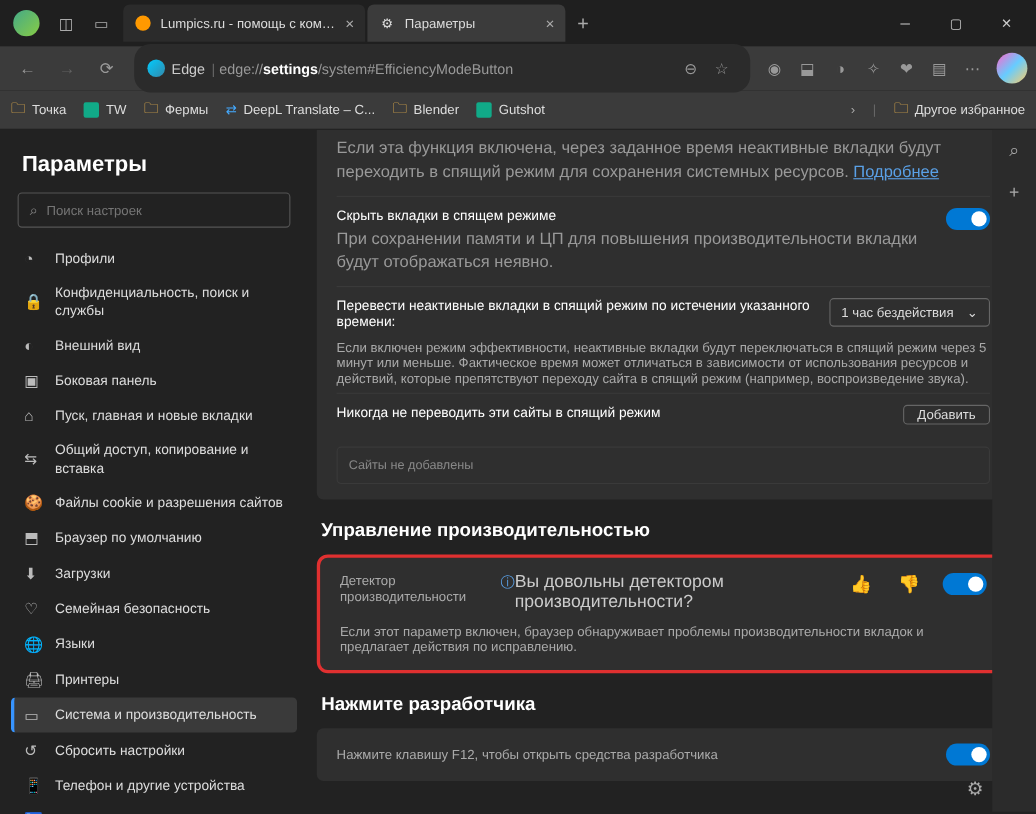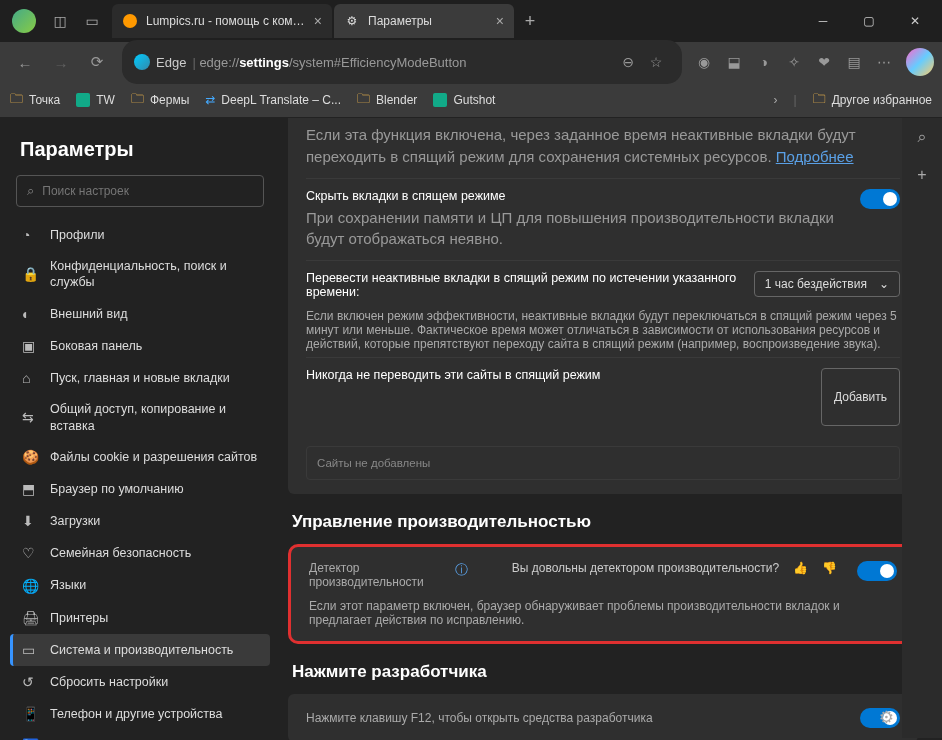--- a/index.html
+++ b/index.html
@@ -45,24 +45,24 @@
 .card{background:#2f2f2f;border-radius:6px;padding:14px 18px;margin-bottom:18px;font-size:12px;color:#aaa}
 .card.first{border-radius:0 0 6px 6px;padding-top:6px}
 .row{display:flex;align-items:flex-start;padding:10px 0;border-top:1px solid #3a3a3a}
 .row:first-child{border-top:none}
 .row .rtxt{flex:1}
 .row .rtitle{color:#fff;font-size:12.5px;margin-bottom:4px;font-weight:500}
 .row .rdesc{color:#999;font-size:15px;line-height:1.45}
 .toggle{width:40px;height:20px;background:#0078d4;border-radius:10px;position:relative;flex-shrink:0}
 .toggle::after{content:"";position:absolute;width:14px;height:14px;background:#fff;border-radius:50%;top:3px;right:3px}
 .select{border:1px solid #666;border-radius:4px;padding:5px 10px;color:#ddd;font-size:12px;display:flex;align-items:center;gap:12px;flex-shrink:0}
-.btn{border:1px solid #666;border-radius:4px;padding:21px 12px;color:#ddd;font-size:12px;flex-shrink:0}
+.btn{border:1px solid #666;border-radius:4px;padding:1px 12px;color:#ddd;font-size:12px;flex-shrink:0}
 .section-h{color:#fff;font-size:17px;font-weight:600;margin:8px 0 12px 4px}
 .highlight{border:3px solid #e03030;border-radius:10px}
-.feedback{display:flex;align-items:center;gap:14px;color:#ccc;font-size:12px;margin-left:20px}
+.feedback{display:flex;align-items:flex-start;gap:24px;color:#ccc;font-size:16px;margin-left:20px}
 .link{color:#5aa0e6;text-decoration:underline}
 .info-icon{color:#5aa0e6;font-size:13px;margin-left:6px}
 .nosite{border:1px solid #3a3a3a;border-radius:4px;padding:10px;color:#888;font-size:11.5px;margin-top:10px}
 .gear-fixed{position:absolute;right:48px;bottom:12px;color:#aaa;font-size:17px}
 </style>
 </head>
 <body>
 
 <div class="titlebar">
   <div class="avatar"></div>

